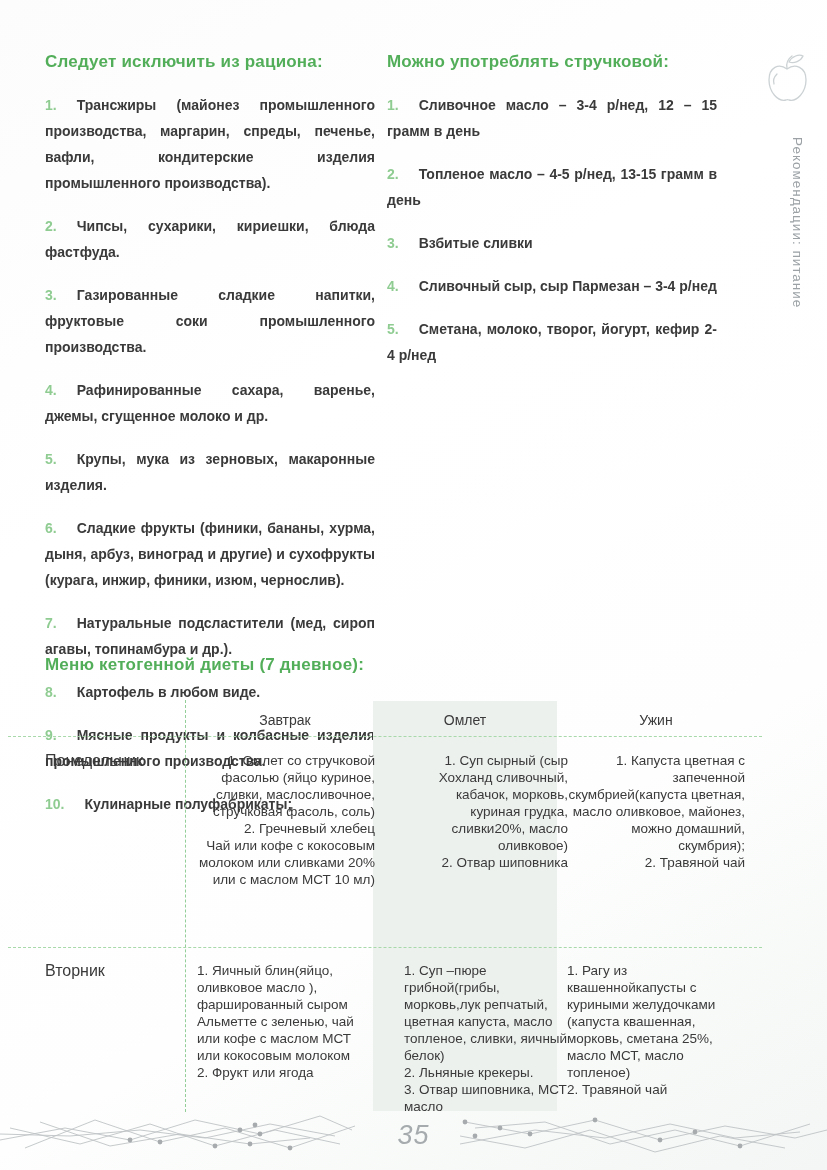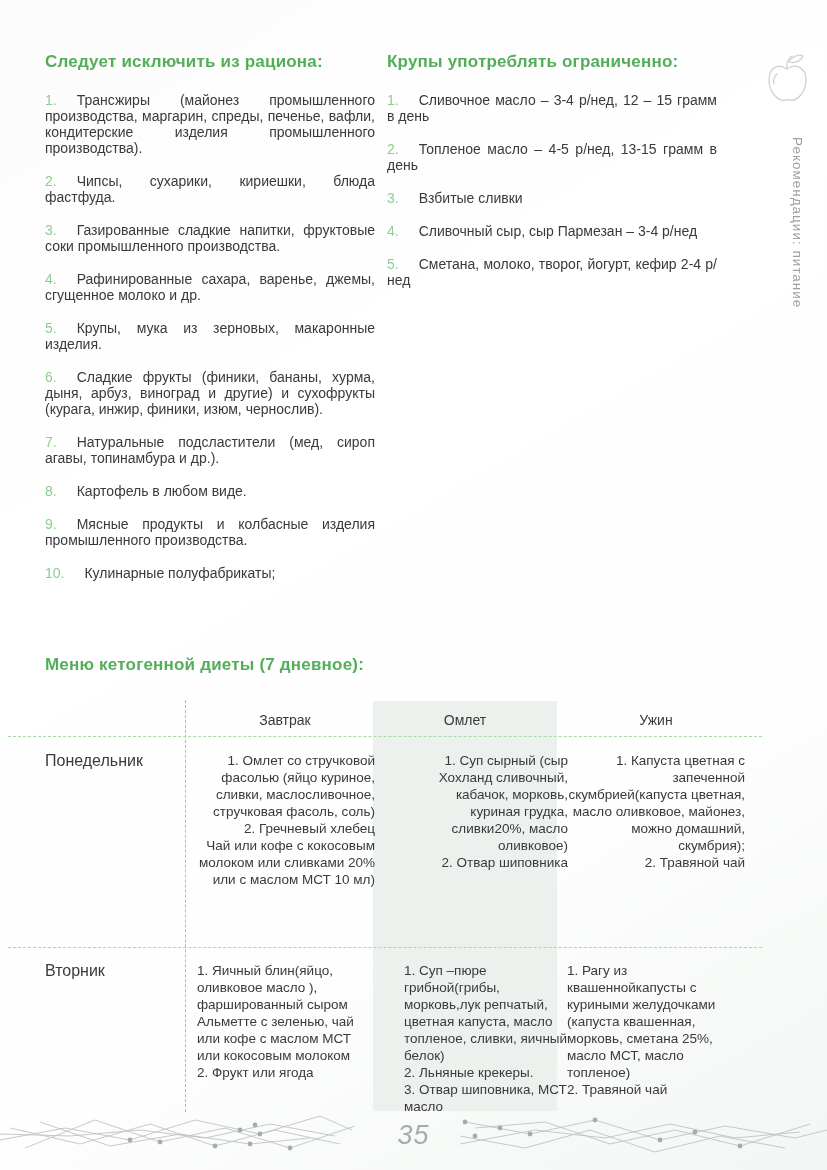--- a/index.html
+++ b/index.html
@@ -8,22 +8,22 @@
   .page{position:relative;width:827px;height:1170px;
         background:linear-gradient(150deg,#fbfcfb 0%,#ffffff 35%,#fdfefd 70%,#f3f6f4 100%);}
 
   
   .h-green{color:#53ae5a;font-size:17px;font-weight:bold;margin:0 0 20px 0;letter-spacing:.2px;}
 
   
   .col{position:absolute;top:52px;width:330px;}
   .col-left{left:45px;}
   .col-right{left:387px;}
-  .li{margin:13px 0 17px 0;font-size:14px;line-height:16px;color:#3a3a3a;
-      text-align:justify;}
+  .li{margin:13px 0 17px 0;font-size:14px;line-height:26px;color:#3a3a3a;
+      text-align:justify;font-weight:bold;}
   .li .num{color:#8fcc92;margin-right:20px;}
 
   
   .sidebar-text{position:absolute;top:137px;right:22px;color:#9ba1a5;
       font-size:13.5px;letter-spacing:1px;writing-mode:vertical-rl;}
   .apple{position:absolute;top:52px;right:18px;}
 
   
   .menu-title{position:absolute;left:45px;top:655px;margin:0;}
   .table{position:absolute;left:0;top:700px;width:827px;height:440px;font-size:13.5px;color:#3a3a3a;}
@@ -77,21 +77,21 @@
     <p class="li"><span class="num">4.</span><span>Рафинированные сахара, варенье, джемы, сгущенное молоко и др.</span></p>
     <p class="li"><span class="num">5.</span><span>Крупы, мука из зерновых, макаронные изделия.</span></p>
     <p class="li"><span class="num">6.</span><span>Сладкие фрукты (финики, бананы, хурма, дыня, арбуз, виноград и другие) и сухофрукты (курага, инжир, финики, изюм, чернослив).</span></p>
     <p class="li"><span class="num">7.</span><span>Натуральные подсластители (мед, сироп агавы, топинамбура и др.).</span></p>
     <p class="li"><span class="num">8.</span><span>Картофель в любом виде.</span></p>
     <p class="li"><span class="num">9.</span><span>Мясные продукты и колбасные изделия промышленного производства.</span></p>
     <p class="li"><span class="num">10.</span><span>Кулинарные полуфабрикаты;</span></p>
   </section>
 
   <section class="col col-right">
-    <h2 class="h-green">Крупы употреблять ограниченно:</h2>
+    <h2 class="h-green">Можно употреблять стручковой:</h2>
     <p class="li"><span class="num">1.</span><span>Сливочное масло – 3-4 р/нед, 12 – 15 грамм в день</span></p>
     <p class="li"><span class="num">2.</span><span>Топленое масло – 4-5 р/нед, 13-15 грамм в день</span></p>
     <p class="li"><span class="num">3.</span><span>Взбитые сливки</span></p>
     <p class="li"><span class="num">4.</span><span>Сливочный сыр, сыр Пармезан – 3-4 р/нед</span></p>
     <p class="li"><span class="num">5.</span><span>Сметана, молоко, творог, йогурт, кефир 2-4 р/нед</span></p>
   </section>
 
   <h2 class="h-green menu-title">Меню кетогенной диеты (7 дневное):</h2>
 
   <div class="table">

